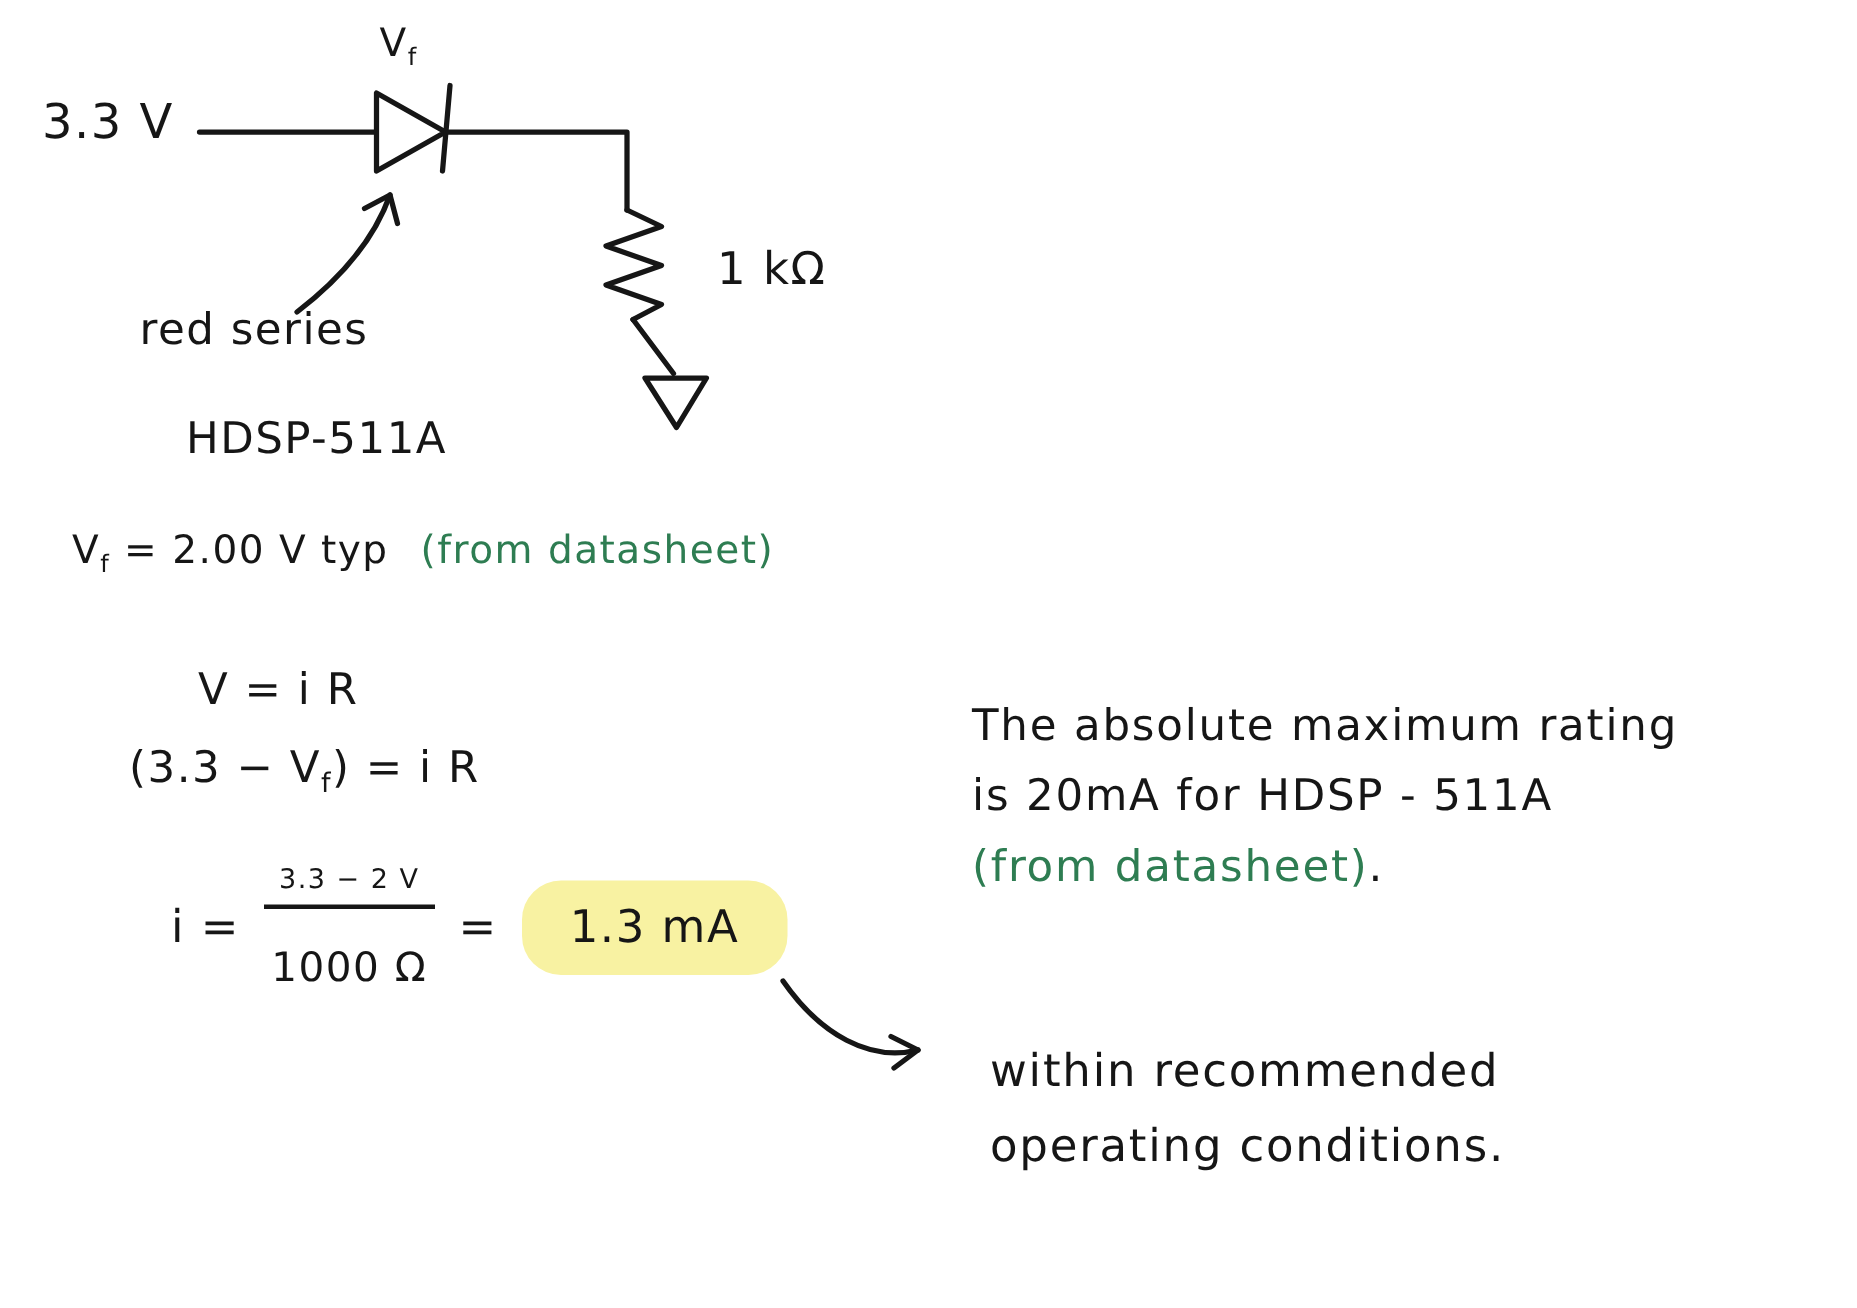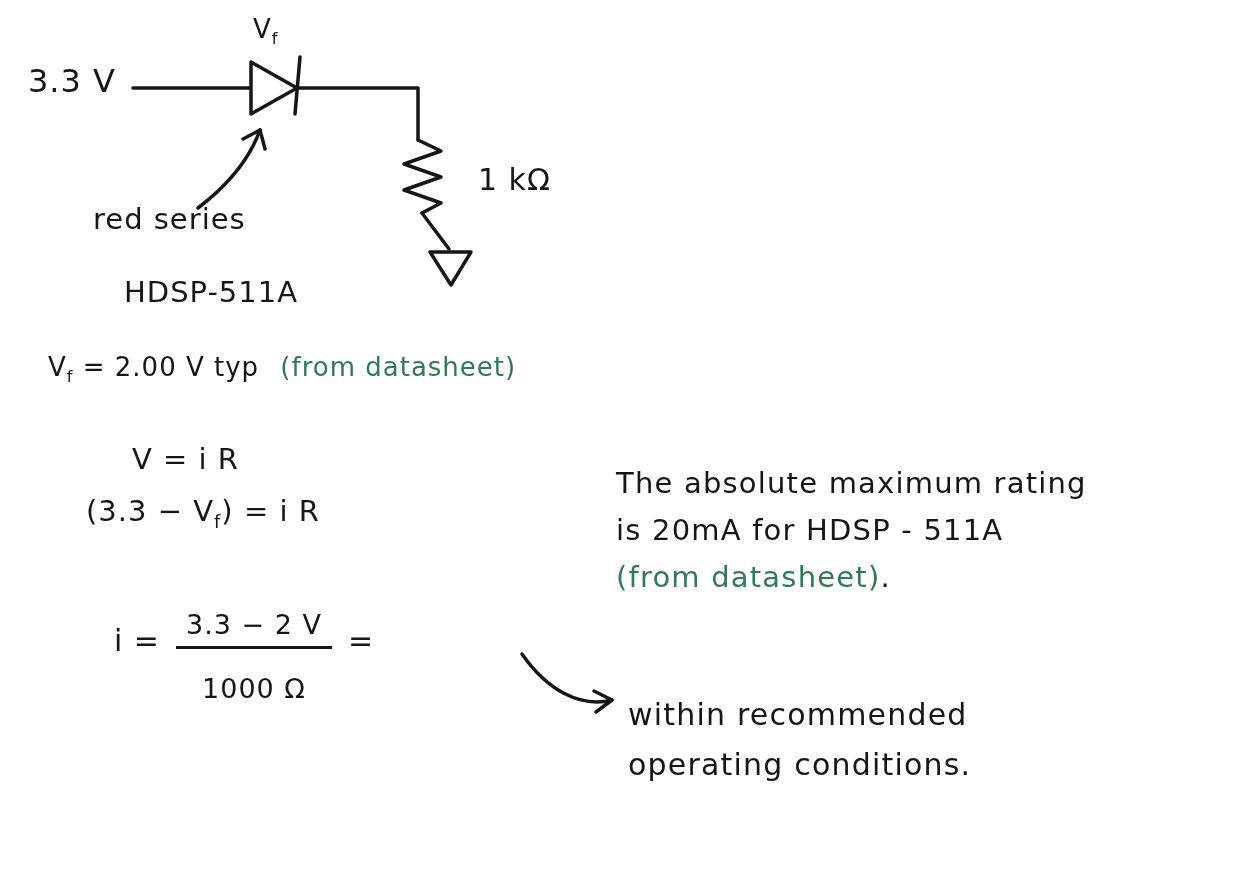--- a/index.html
+++ b/index.html
@@ -16,32 +16,31 @@
     stroke:var(--ink, #161616);
     stroke-width:3.5;
     fill:none;
     stroke-linecap:round;
     stroke-linejoin:round;
   }
   .stroke path.filled { fill:#ffffff; }
   .t { position:absolute; font-size:29px; white-space:nowrap; letter-spacing:1px; }
   sub { font-size:0.62em; }
   .green { color:var(--green, #2e7d52); }
-  .note { position:absolute; white-space:nowrap; }
+  .note { position:absolute; white-space:nowrap;margin-left:32px; }
   .note-line { font-size:29px; letter-spacing:1.2px; line-height:47px; }
   .concl-line { font-size:30px; letter-spacing:1.2px; line-height:50px; }
   .eq-row {
     position:absolute; display:flex; align-items:center; gap:16px;
     font-size:30px; letter-spacing:1px; white-space:nowrap;
   }
   .fraction { display:inline-flex; flex-direction:column; align-items:center; }
   .fraction .num {
-    font-size:27px; padding:0 10px 6px;
+    font-size:18px; padding:0 10px 6px;
     border-bottom:3px solid var(--ink, #161616);
-    margin-top:33px;
   }
   .fraction .den { font-size:27px; padding-top:24px; }
   .highlight {
     background:var(--highlight, #f8f2a2);
     border-radius:26px;
     padding:14px 32px;
   }
 </style>
 </head>
 <body>
@@ -83,20 +82,21 @@
     <span>(3.3 − V</span><sub>f</sub><span>) = i R</span>
   </div>
 
   <div class="eq-row" style="left:114px; top:576px;">
     <span>i =</span>
     <span class="fraction">
       <span class="num">3.3 − 2 V</span>
       <span class="den">1000 Ω</span>
     </span>
     <span>=</span>
+    <span class="highlight">1.3 mA</span>
   </div>
 
   <div class="note" style="left:616px; top:460px;">
     <div class="note-line">The absolute maximum rating</div>
     <div class="note-line">is 20mA for HDSP - 511A</div>
     <div class="note-line">
       <span class="green">(from datasheet)</span><span>.</span>
     </div>
   </div>
 

